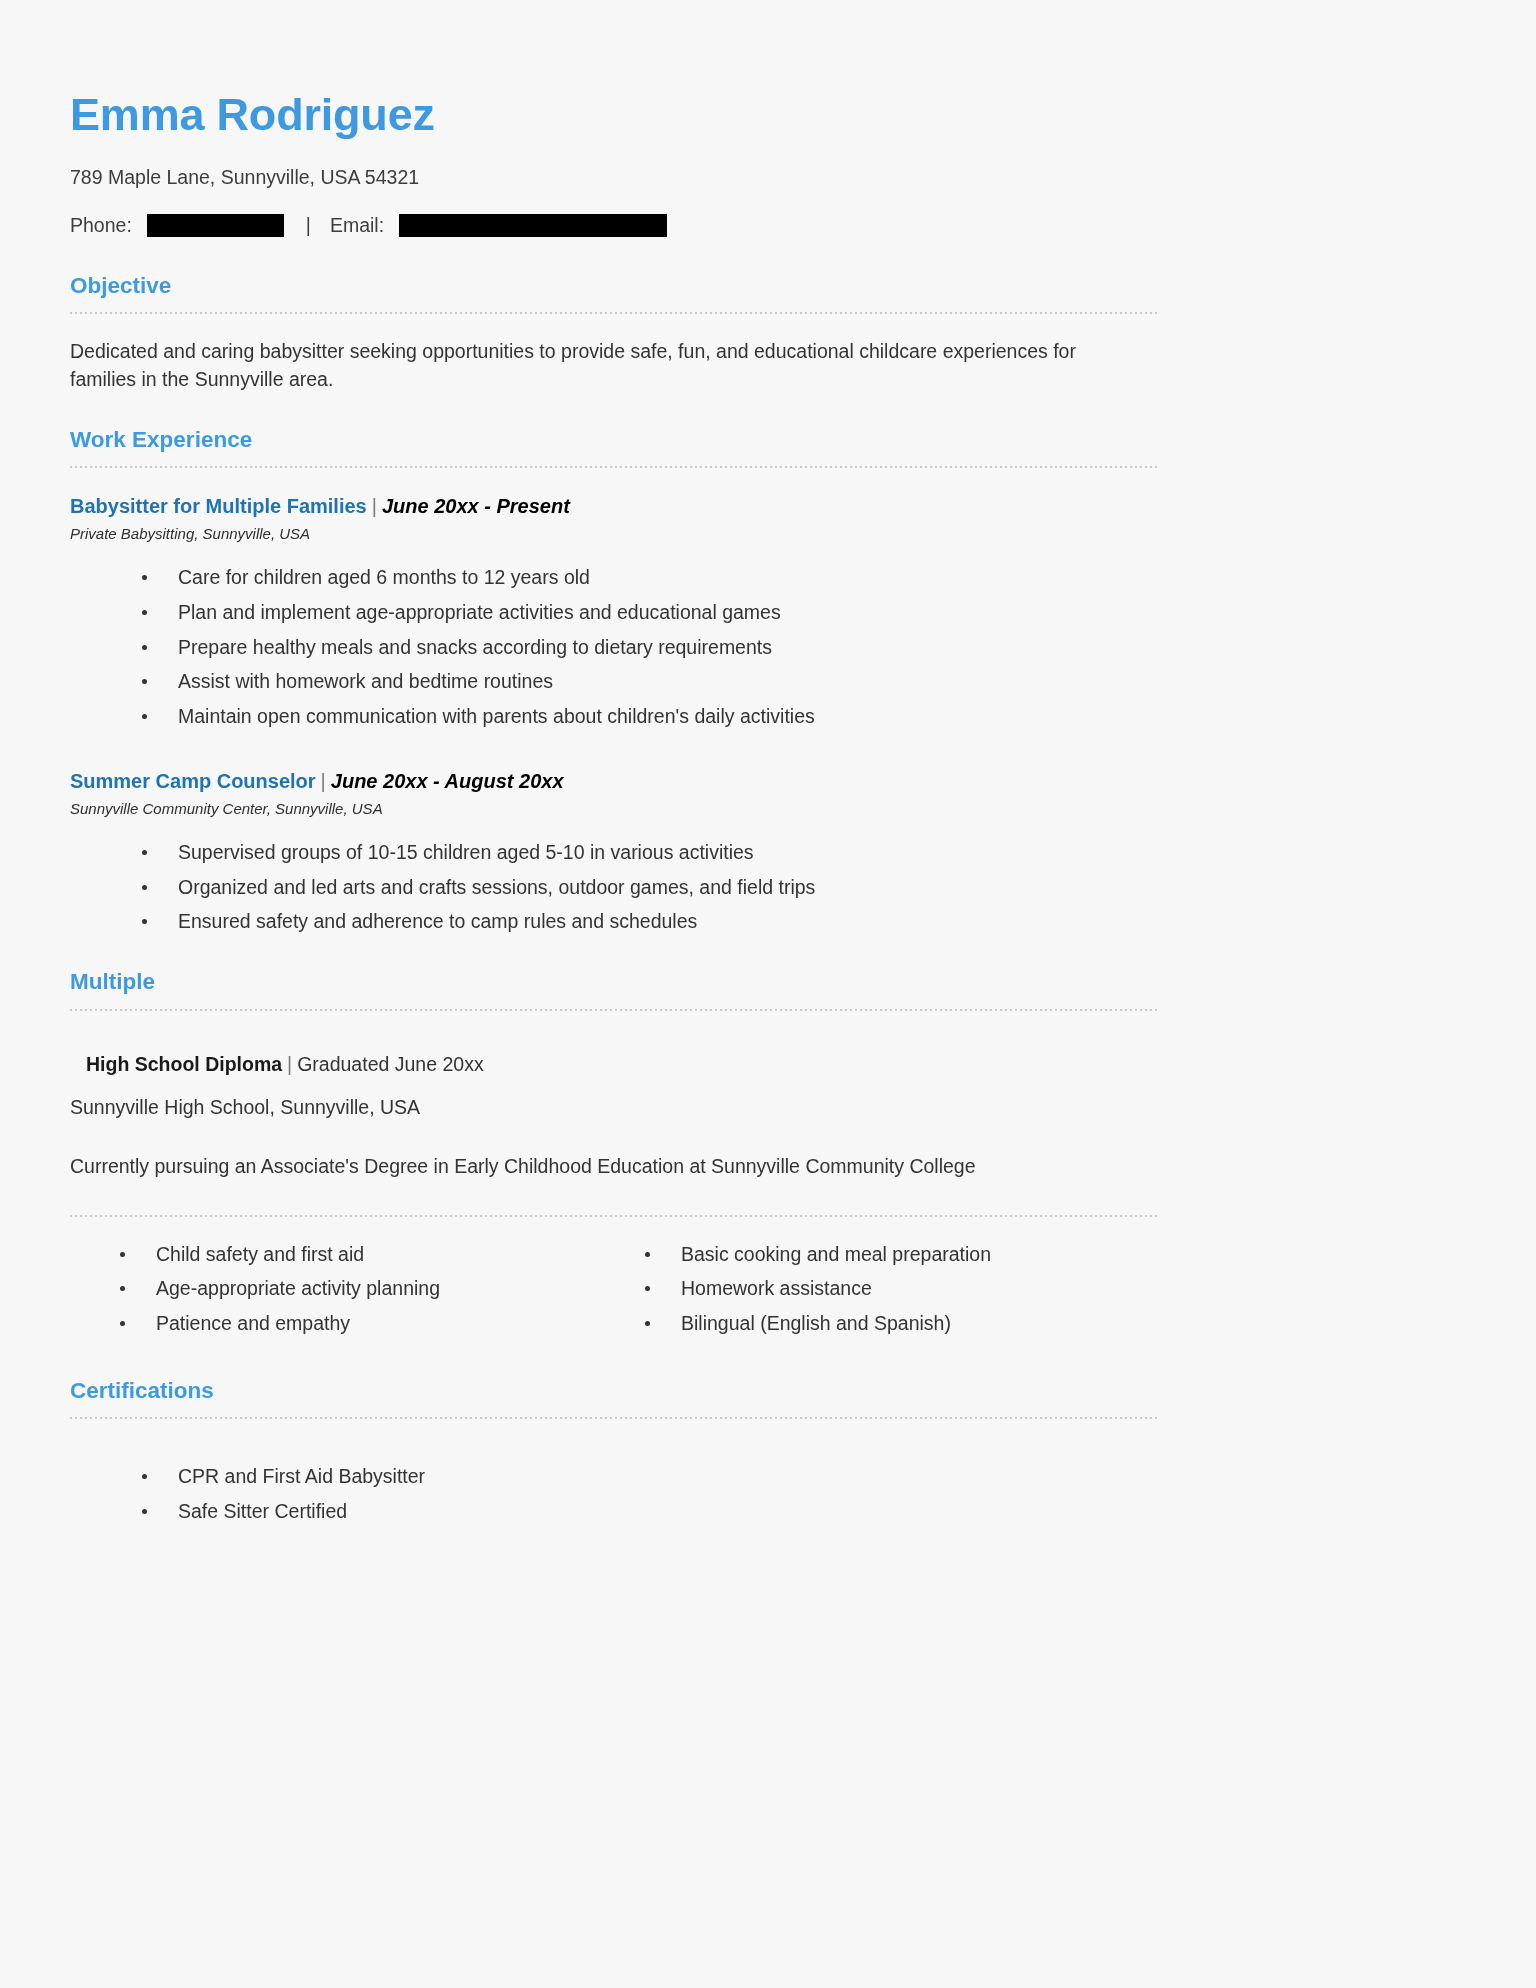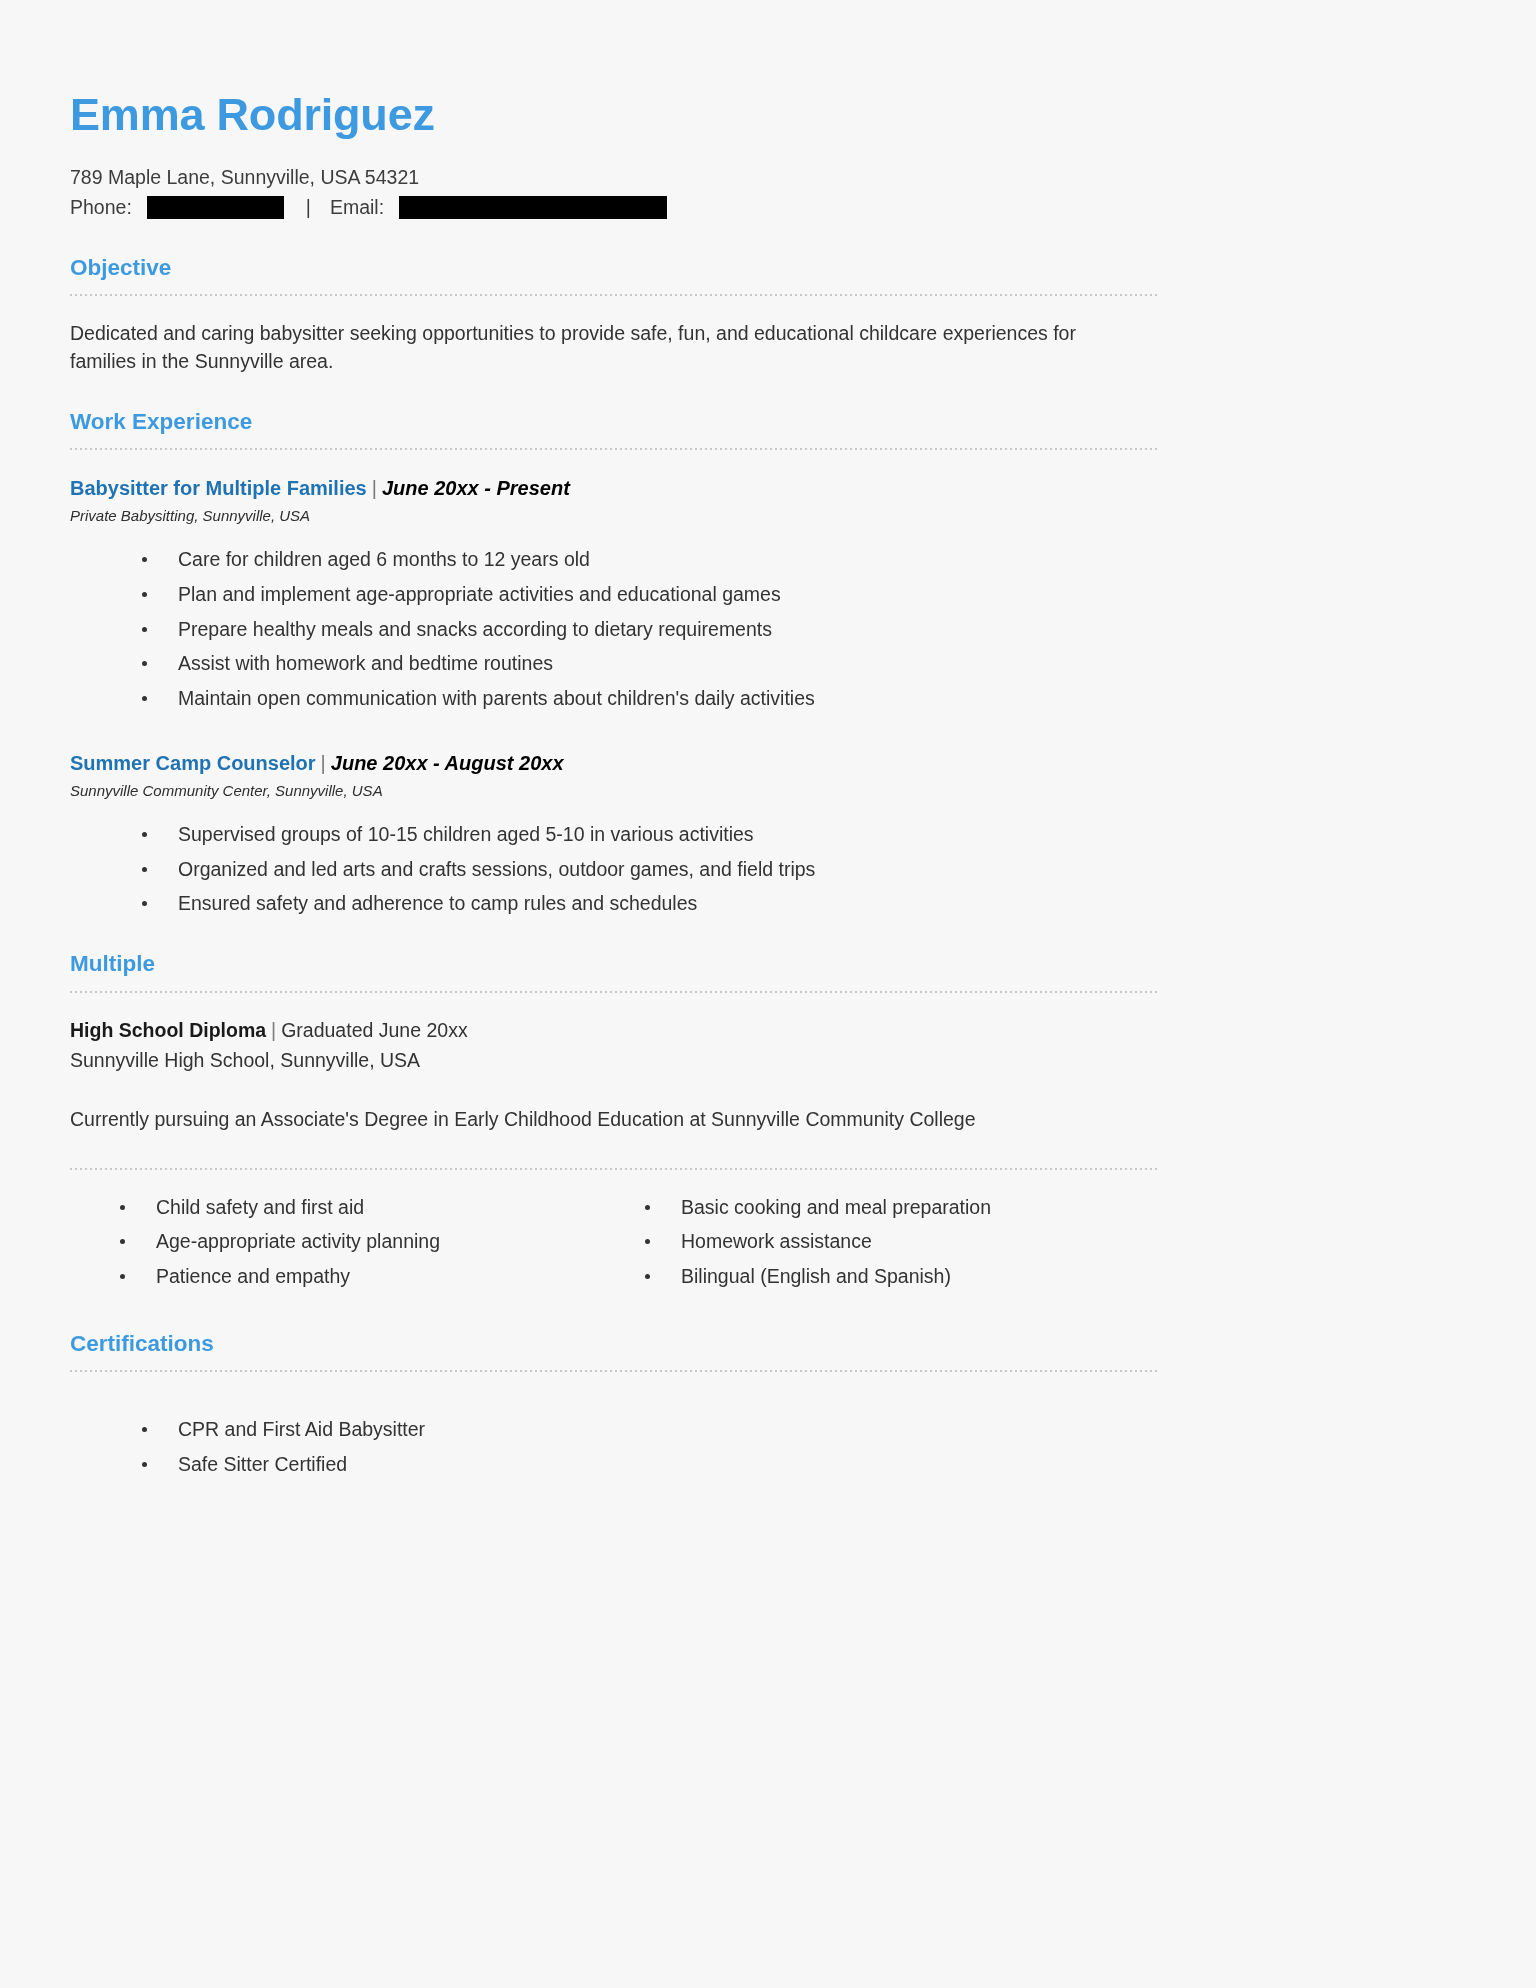--- a/index.html
+++ b/index.html
@@ -37,21 +37,21 @@
   }
   .contact-line {
     font-size: 19.5px;
     color: #3d3d3d;
     line-height: 1.45;
     margin: 0;
   }
   .contact-row {
     display: flex;
     align-items: center;
-    margin-top: 2px;
+    margin-top: 20px;
     gap: 12px;
   }
   .redaction {
     display: inline-block;
     background: #000000;
     height: 23px;
     margin: 0 3px;
     vertical-align: middle;
   }
   .redaction.phone { width: 137px; }
@@ -138,21 +138,21 @@
     width: 5px;
     height: 5px;
     border-radius: 50%;
     background: #333333;
   }
 
   
   .edu-head {
     font-size: 19.5px;
     line-height: 1.4;
-    margin: 0;
+    margin: 16px;
     color: #333333;
   }
   .edu-degree { font-weight: 700; color: #1a1a1a; }
   .edu-pipe { color: #7a7a7a; padding: 0 5px; }
   .edu-school {
     font-size: 19.5px;
     color: #333333;
     margin: 3px 0 0 0;
     line-height: 1.4;
   }

